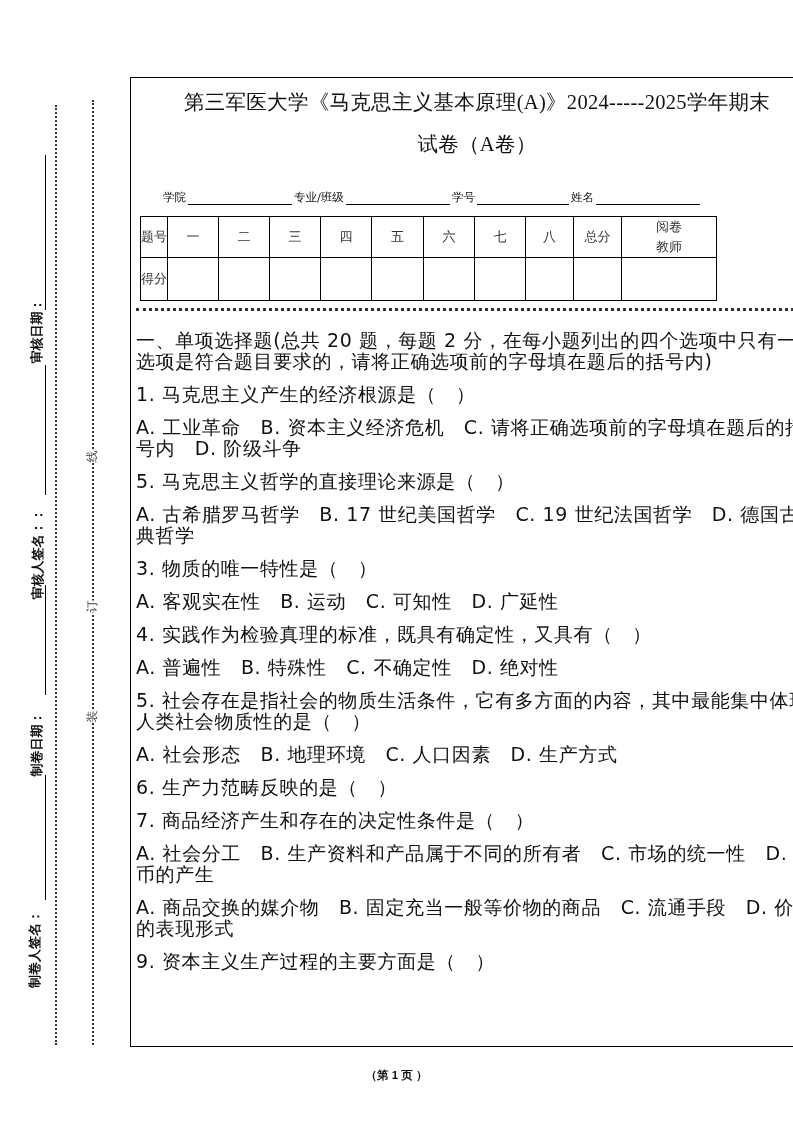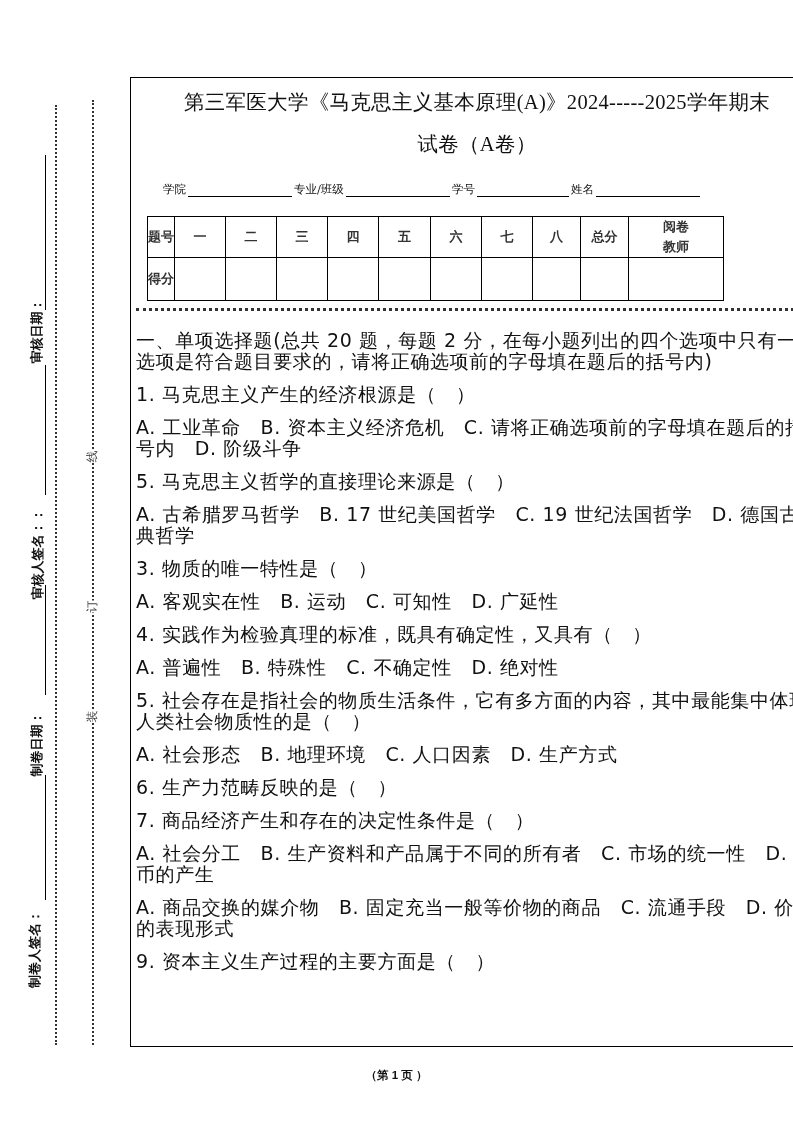--- a/index.html
+++ b/index.html
@@ -1,24 +1,24 @@
 <!DOCTYPE html>
 <html><head>
 <meta charset="utf-8">
 <style>
   html, body { margin:0; padding:0; background:#fff; }
   body { width:793px; height:1122px; position:relative; overflow:hidden; font-family:"DejaVu Serif", serif; color:#111; }
   .frame { position:absolute; left:130px; top:77px; width:694px; height:970px; border:1px solid #000; box-sizing:border-box; }
   .title { position:absolute; left:0; width:100%; text-align:center; font-family:"Liberation Serif","DejaVu Serif", serif; font-size:20.5px; letter-spacing:0.3px; }
   .title.l1 { top:10px; }
   .title.l2 { top:52px;text-align:center; }
-  .info { position:absolute; top:104px; left:32px; font-size:11.5px; display:flex; align-items:flex-end; }
+  .info { position:absolute; top:112px; left:32px; font-size:11.5px; display:flex; align-items:flex-end; }
   .info .lbl { white-space:nowrap; }
   .info .blank { display:inline-block; border-bottom:1px solid #000; height:12px; margin:0 2px; }
-  table.score { position:absolute; left:16px; top:138px; border-collapse:collapse; font-size:13px;font-weight:bold; }
+  table.score { position:absolute; left:9px; top:138px; border-collapse:collapse; font-size:13px; }
   table.score td { border:1px solid #000; text-align:center; padding:0; color:#333; }
   table.score tr.r1 td { height:40px; }
   table.score tr.r2 td { height:42px; }
   .vert { line-height:20px; font-size:13px; }
   .dotsep { position:absolute; left:5px; right:5px; top:230px; border-top:3px dotted #333; }
   .content { position:absolute; left:5px; right:6px; top:252px; font-size:19px; line-height:21px; font-family:"DejaVu Sans", sans-serif; letter-spacing:0.6px; }
   .content p { margin:0 0 12px 0; }
   .footer { position:absolute; top:1068px; left:0; width:100%; text-align:center; font-size:11.5px; font-weight:bold; font-family:Liberation Sans, sans-serif; }
   .side-dot { position:absolute; width:0; border-left:2px dotted #333; }
   .side-solid { position:absolute; width:0; border-left:1px solid #000; }

